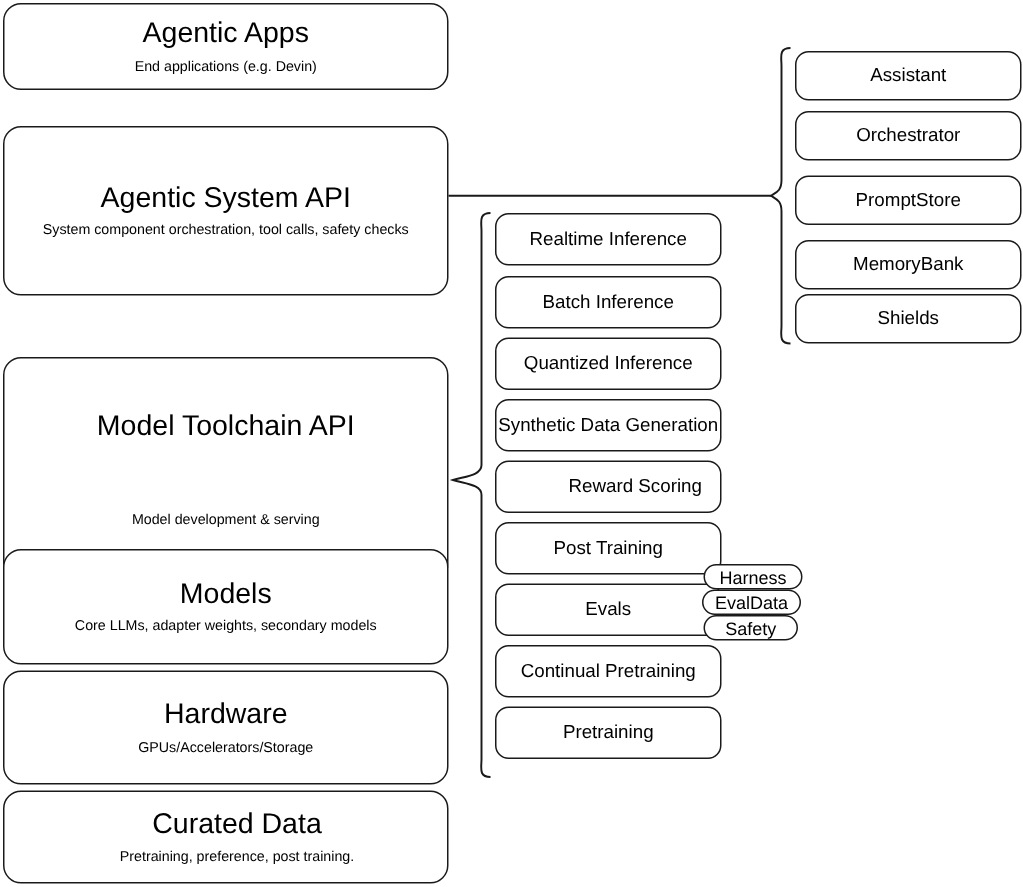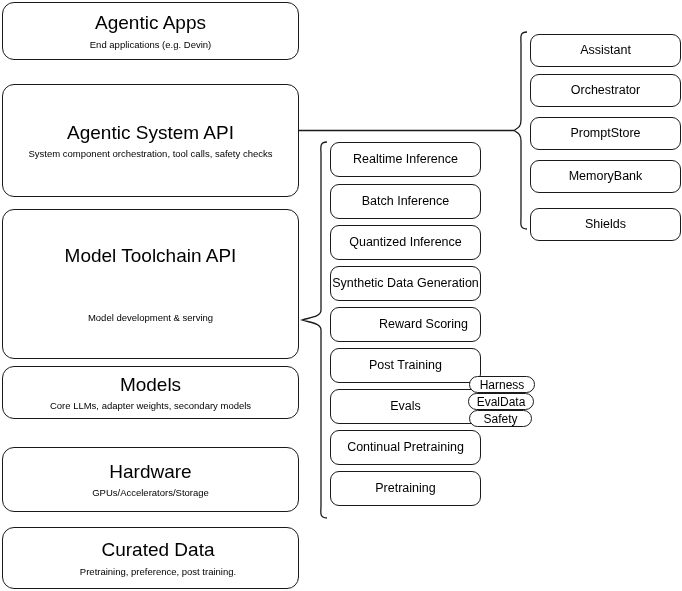--- a/index.html
+++ b/index.html
@@ -133,31 +133,31 @@
   <div class="node layer" style="top:2px;height:58px;">
     <div class="title">Agentic Apps</div>
     <div class="subtitle">End applications (e.g. Devin)</div>
   </div>
 
   <div class="node layer" style="top:84px;height:113px;">
     <div class="title">Agentic System API</div>
     <div class="subtitle">System component orchestration, tool calls, safety checks</div>
   </div>
 
-  <div class="node layer" style="top:209px;height:150px;gap:40px;">
+  <div class="node layer" style="top:238px;height:150px;gap:40px;">
     <div class="title">Model Toolchain API</div>
     <div class="subtitle">Model development &amp; serving</div>
   </div>
 
-  <div class="node layer" style="top:366px;height:53px;">
+  <div class="node layer" style="top:366px;height:77px;">
     <div class="title">Models</div>
     <div class="subtitle">Core LLMs, adapter weights, secondary models</div>
   </div>
 
-  <div class="node layer" style="top:447px;height:65px;">
+  <div class="node layer" style="top:447px;height:76px;">
     <div class="title">Hardware</div>
     <div class="subtitle">GPUs/Accelerators/Storage</div>
   </div>
 
   <div class="node layer" style="top:527px;height:62px;padding-left:15px;">
     <div class="title">Curated Data</div>
     <div class="subtitle">Pretraining, preference, post training.</div>
   </div>
 
   <div class="node capability mid" style="top:142px;">
@@ -203,17 +203,17 @@
   </div>
   <div class="node capability right" style="top:74px;">
     <div class="title">Orchestrator</div>
   </div>
   <div class="node capability right" style="top:117px;">
     <div class="title">PromptStore</div>
   </div>
   <div class="node capability right" style="top:160px;">
     <div class="title">MemoryBank</div>
   </div>
-  <div class="node capability right" style="top:208px;">
+  <div class="node capability right" style="top:196px;">
     <div class="title">Shields</div>
   </div>
 
 </div>
 
 </body></html>

